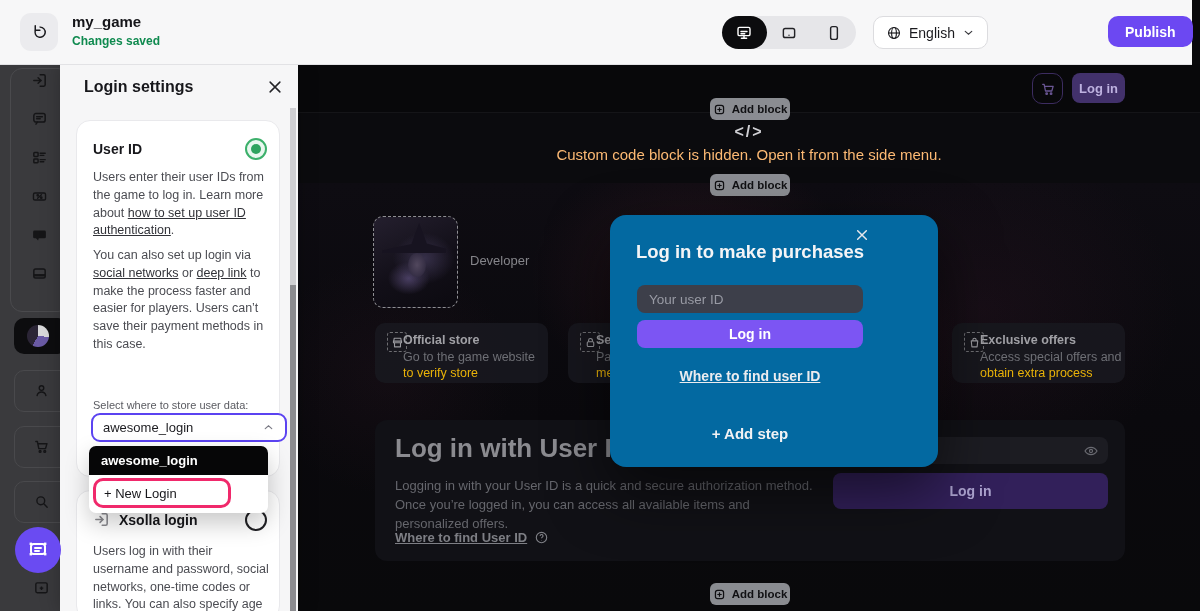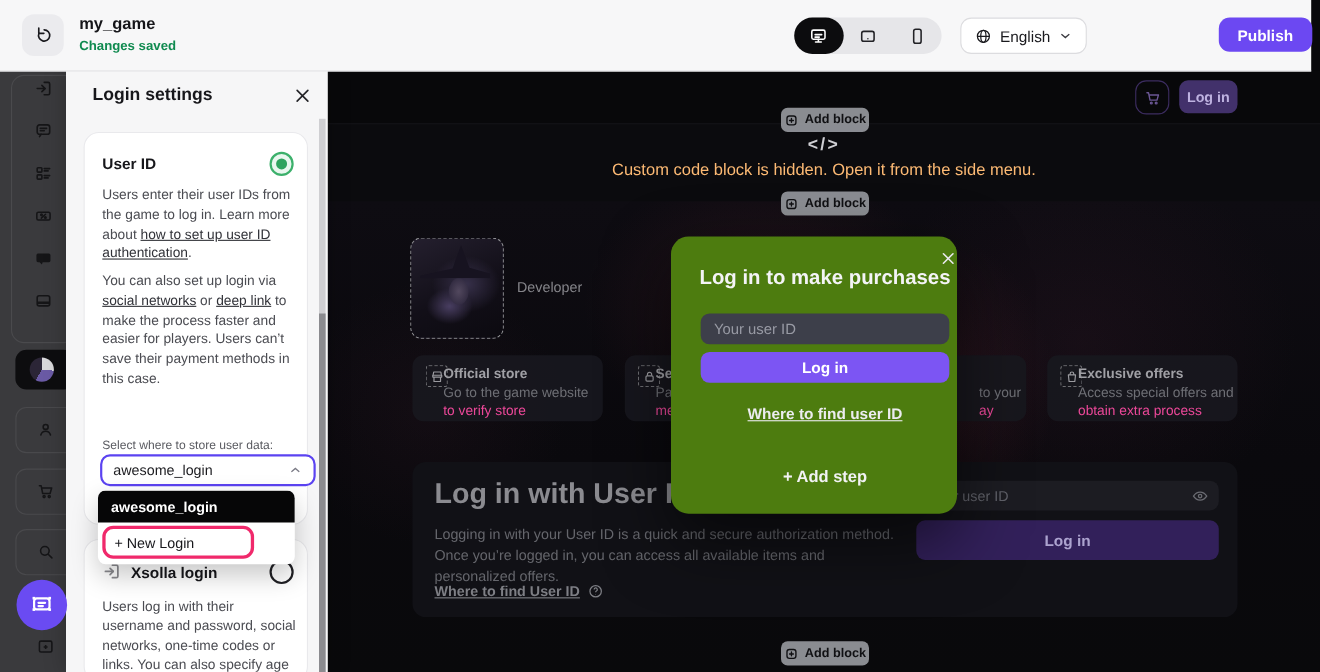--- a/index.html
+++ b/index.html
@@ -72,22 +72,22 @@
     radial-gradient(36% 26% at 42% 68%, #4a3f63 0%, transparent 70%),
     linear-gradient(155deg,#241f2e 0%,#120f18 55%,#0c0a10 100%);}
   .cover .hat{position:absolute;left:8px;top:6px;width:64px;height:30px;background:#171320;clip-path:polygon(0 92%,46% 70%,58% 0,70% 68%,100% 86%,100% 100%,0 100%);}
   .cover .face{position:absolute;left:34px;top:36px;width:18px;height:24px;border-radius:50%;background:radial-gradient(#5b5066,#352e44 70%);opacity:.8;}
   .game-title{position:absolute;left:172px;top:32px;font-size:28px;font-weight:800;color:#a6a6ab;}
   .game-dev{position:absolute;left:172px;top:70px;font-size:13px;color:#85858a;}
   .bcard{position:absolute;top:140px;width:173px;height:60px;background:rgba(24,24,30,.92);border-radius:10px;}
   .bcard .ic{position:absolute;left:12px;top:9px;width:20px;height:20px;border:1px dashed #6e6e72;border-radius:3px;display:flex;align-items:center;justify-content:center;color:#9a9a9f;box-sizing:border-box;}
   .bcard .t{position:absolute;left:28px;top:10px;font-size:12.5px;font-weight:700;color:#a0a0a5;white-space:nowrap;}
   .bcard .l1{position:absolute;left:28px;top:27px;font-size:12.5px;color:#6e6f75;white-space:nowrap;}
-  .bcard .l2{position:absolute;left:28px;top:43px;font-size:12.5px;color:#ec4899;white-space:nowrap;}
-  .modal{position:absolute;left:312px;top:151px;width:260px;height:252px;background:#4d7c0f;border-radius:16px;box-shadow:0 24px 60px rgba(0,0,0,.55);z-index:8;}
+  .bcard .l2{position:absolute;left:28px;top:43px;font-size:12.5px;color:#eab308;white-space:nowrap;}
+  .modal{position:absolute;left:312px;top:151px;width:328px;height:252px;background:#0369a1;border-radius:16px;box-shadow:0 24px 60px rgba(0,0,0,.55);z-index:8;}
   .modal-close{position:absolute;left:244px;top:12px;width:16px;height:16px;color:#e8e8ec;cursor:pointer;}
   .modal-title{position:absolute;left:0;top:26px;width:280px;text-align:center;font-size:18.5px;font-weight:800;color:#f4f4f6;}
   .modal-input{position:absolute;left:27px;top:70px;width:226px;height:28px;background:#3d3f4a;border:none;border-radius:8px;padding:0 12px;font-size:13.5px;color:#e8e8ec;box-sizing:border-box;font-family:"Liberation Sans",sans-serif;}
   .modal-input::placeholder{color:#989aa4;}
   .modal-btn{position:absolute;left:27px;top:105px;width:226px;height:28px;background:#7c55f3;border-radius:8px;display:flex;align-items:center;justify-content:center;font-size:14px;font-weight:700;color:#fff;cursor:pointer;}
   .modal-link{position:absolute;left:0;top:153px;width:280px;text-align:center;font-size:14px;font-weight:600;color:#ececef;text-decoration:underline;cursor:pointer;}
   .modal-addstep{position:absolute;left:0;top:210px;width:280px;text-align:center;font-size:15px;font-weight:600;color:#f2f2f4;cursor:pointer;}
   .section{position:absolute;left:77px;top:237px;width:750px;height:141px;background:#111116;border-radius:12px;}
   .section-title{position:absolute;left:20px;top:13px;font-size:26px;font-weight:800;color:#8b8b90;}
   .section-body{position:absolute;left:20px;top:57px;width:430px;font-size:13px;line-height:1.45;color:#65666c;}

